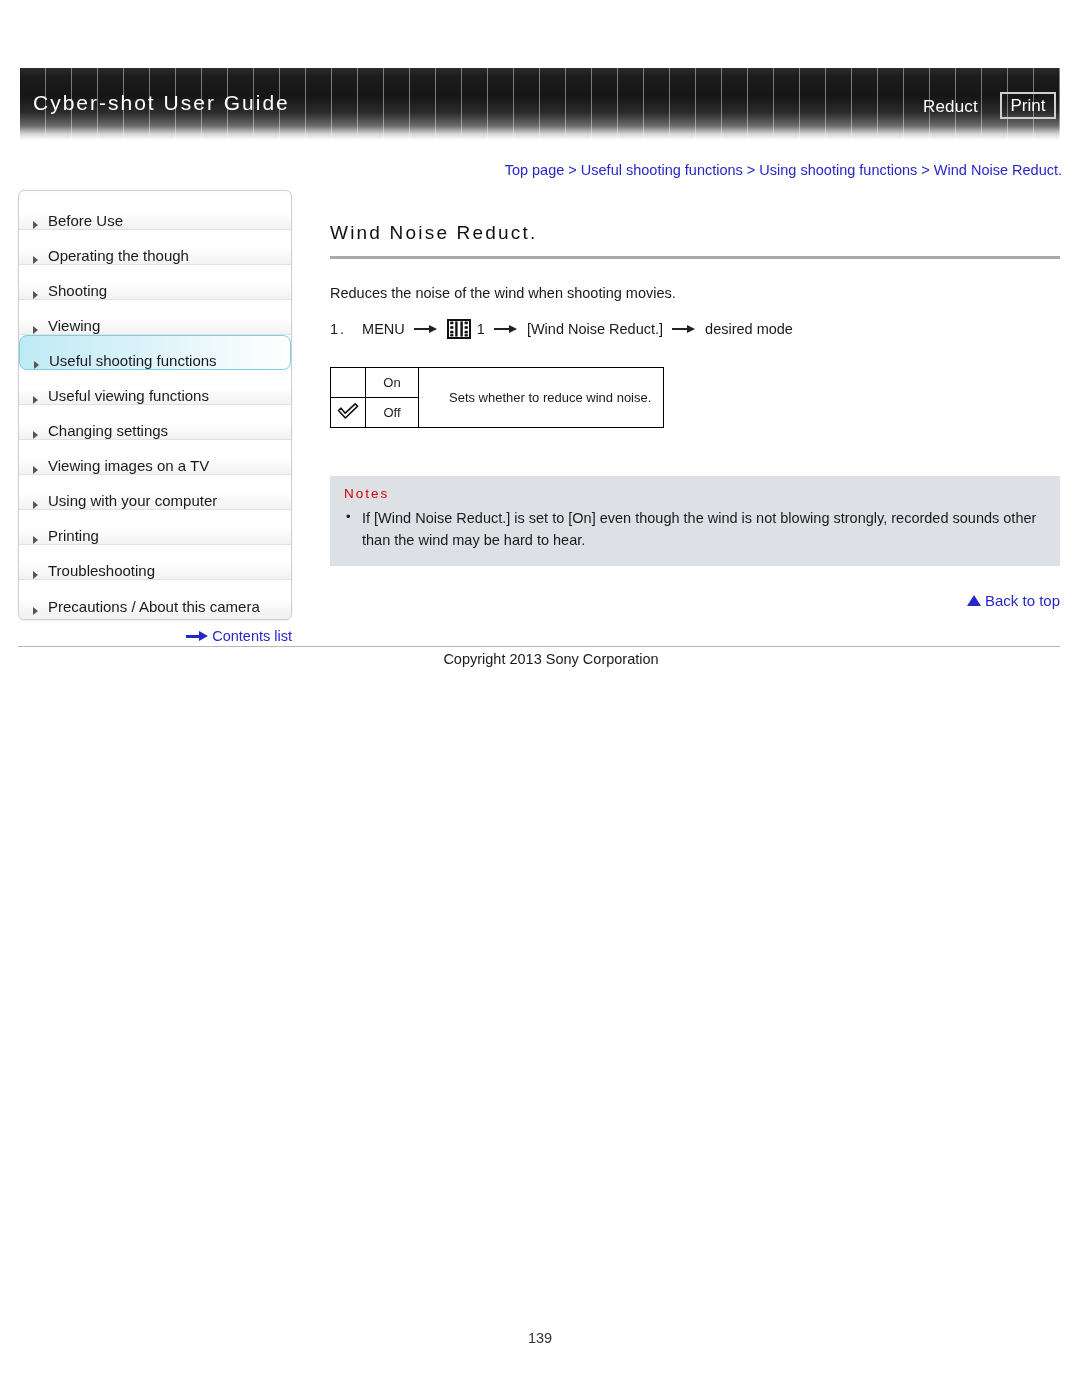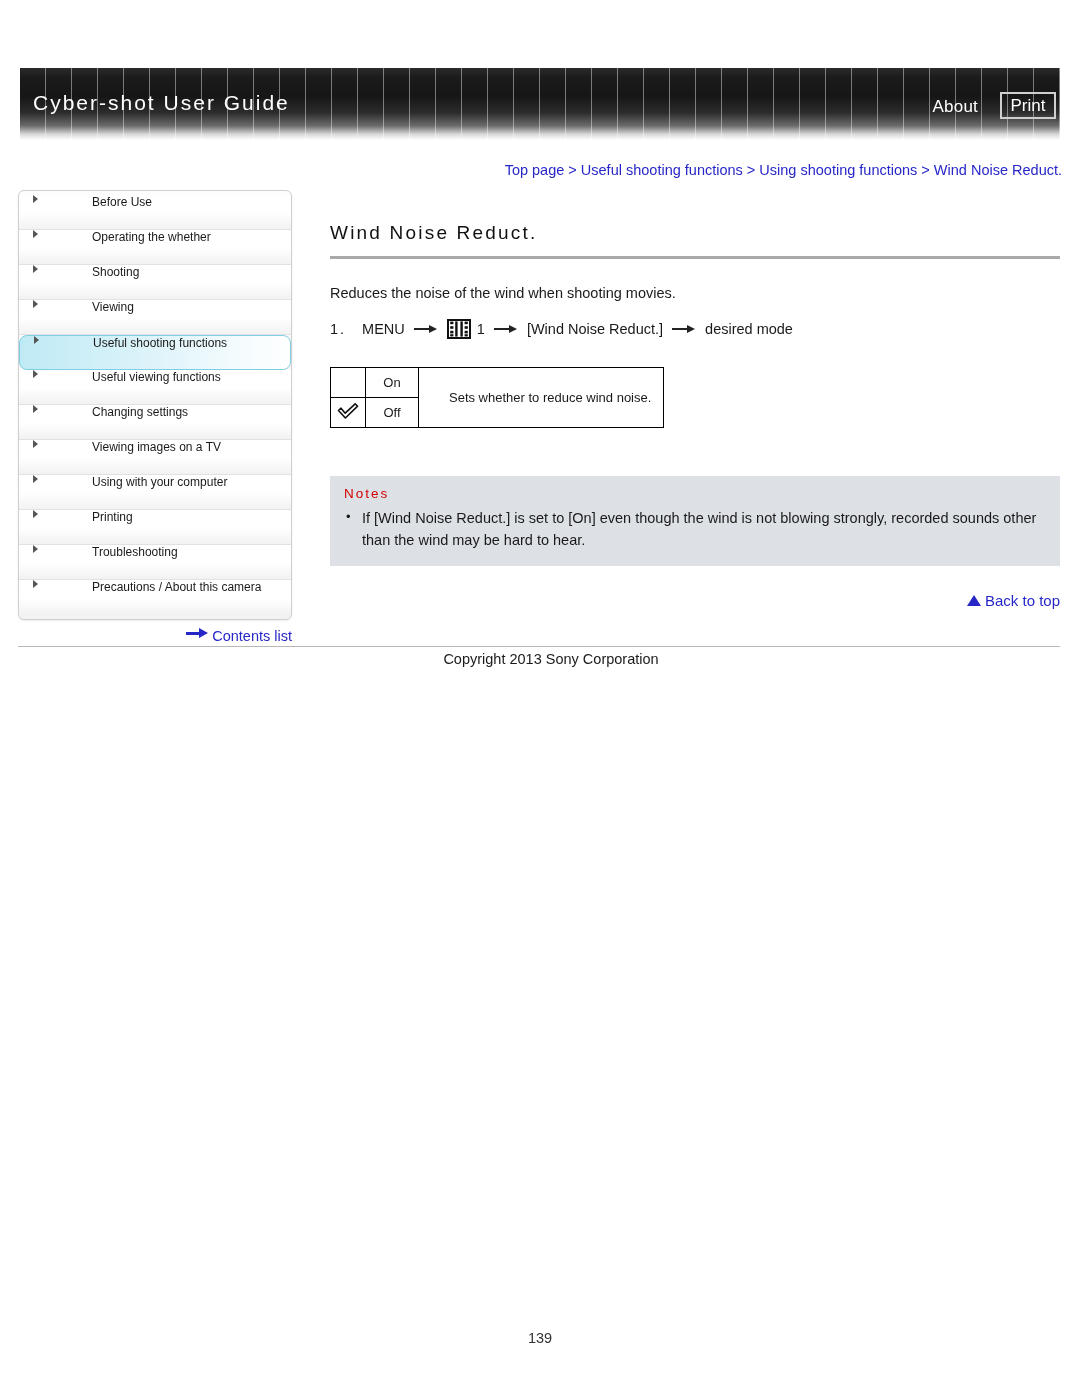--- a/index.html
+++ b/index.html
@@ -100,28 +100,27 @@
     border-radius: 6px;
     background: linear-gradient(to bottom, #fdfdfd, #f3f3f3);
     box-sizing: border-box;
     padding: 4px 0 4px 0;
     box-shadow: 0 1px 2px rgba(0,0,0,0.08);
   }
   .nav-item {
     position: relative;
     height: 35px;
     display: flex;
-    align-items: flex-start;
+    align-items: flex-end;
     padding-left: 14px;
-    font-size: 12px;
+    font-size: 15px;
     color: #1a1a1a;
     border-bottom: 1px solid #e2e2e2;
     background: linear-gradient(to bottom, #ffffff 0%, #ffffff 52%, #f2f2f2 100%);
     box-sizing: border-box;
-    gap: 44px;
   }
   .nav-item:last-child { border-bottom: none; }
   .nav-item.active {
     background: linear-gradient(to right, #bfeaf5 0%, #d9f2f9 42%, #f3fbfd 80%, #ffffff 100%);
     border: 1px solid #7fcfe4;
     border-radius: 8px;
   }
   .nav-arrow {
     width: 0;
     height: 0;
@@ -136,21 +135,21 @@
     position: absolute;
     left: 18px;
     top: 628px;
     width: 274px;
     text-align: right;
     font-size: 14.5px;
     color: #2727c8;
     white-space: nowrap;
     display: flex;
     justify-content: flex-end;
-    align-items: flex-start;
+    align-items: center;
   }
   .arrow-right {
     display: inline-block;
     width: 22px;
     height: 10px;
     margin-right: 4px;
     position: relative;
   }
   .arrow-right::before {
     content: "";
@@ -350,34 +349,34 @@
     font-size: 14.5px;
     color: #333333;
   }
 </style>
 </head>
 <body>
 
 <div class="header-banner">
   <div class="header-stripes"></div>
   <div class="header-title">Cyber-shot User Guide</div>
-  <div class="header-search">About</div>
+  <div class="header-search">Reduct</div>
   <div class="header-print">Print</div>
 </div>
 
 <div class="breadcrumb">Top page &gt; Useful shooting functions &gt; Using shooting functions &gt; Wind Noise Reduct.</div>
 
 <nav class="sidebar">
   <div class="nav-item">
     <span class="nav-arrow"></span>
     <span>Before Use</span>
   </div>
   <div class="nav-item">
     <span class="nav-arrow"></span>
-    <span>Operating the whether</span>
+    <span>Operating the though</span>
   </div>
   <div class="nav-item">
     <span class="nav-arrow"></span>
     <span>Shooting</span>
   </div>
   <div class="nav-item">
     <span class="nav-arrow"></span>
     <span>Viewing</span>
   </div>
   <div class="nav-item active">

